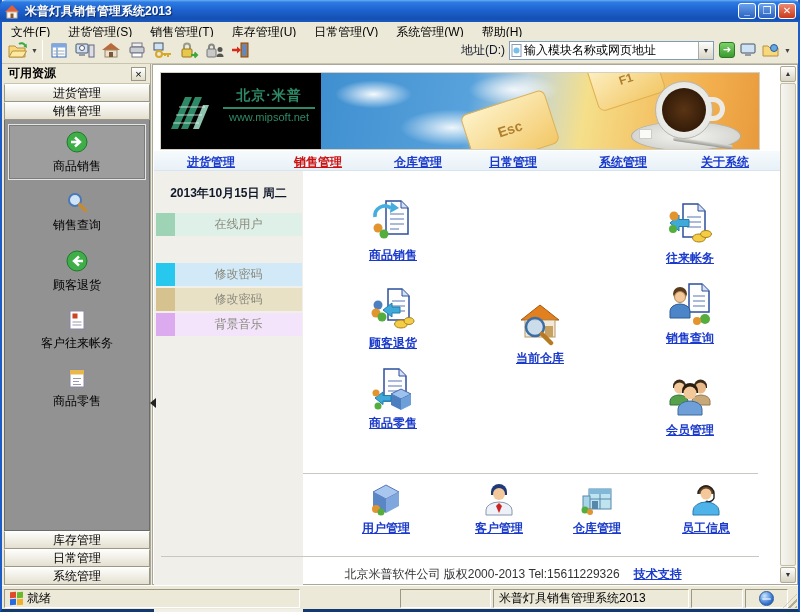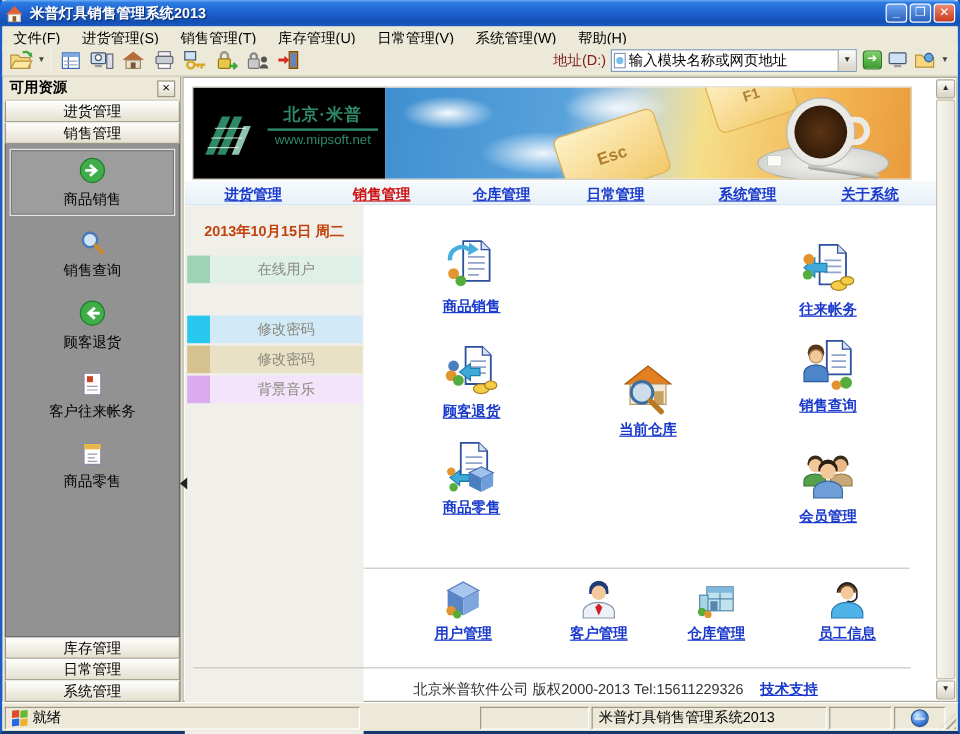--- a/index.html
+++ b/index.html
@@ -23,21 +23,21 @@
     display:flex; align-items:center; border-bottom:1px solid #d8d4c0; }
   .menu-item { padding:0 9px; height:15px; line-height:15px; cursor:default; }
 
   
   .toolbar { position:absolute; left:0; right:0; top:37px; height:27px; background:#ece9d8;
     display:flex; align-items:center; border-bottom:1px solid #c8c4ae; padding-left:3px; }
   .tbtn { width:26px; height:24px; display:flex; align-items:center; justify-content:center; }
   .tb-caret { font-size:7px; color:#444; width:8px; }
   .tb-sep { width:1px; height:20px; background:#c8c4ae; border-right:1px solid #fff; margin:0 3px; }
   .addr { margin-left:auto; display:flex; align-items:center; gap:4px; padding-right:6px; }
-  .addr-label { color:#7f1d1d; }
+  .addr-label { color:#0f172a; }
   .addr-box { width:205px; height:19px; border:1px solid #7f9db9; background:#fff; display:flex; align-items:center; }
   .addr-box input { border:0; outline:0; flex:1; font:12px "Liberation Sans","DejaVu Sans",sans-serif; height:15px; }
   .addr-drop { width:15px; height:17px; background:linear-gradient(180deg,#fdfdfb,#d8d4c4); border-left:1px solid #aaa;
     font-size:7px; text-align:center; line-height:17px; color:#333; }
   .addr-btn { width:18px; height:18px; display:flex; align-items:center; justify-content:center; }
   .go-glyph { width:16px; height:16px; background:linear-gradient(180deg,#7fd06a,#3a9a30); border:1px solid #2a7a22;
     border-radius:3px; color:#fff; font-size:10px; line-height:14px; text-align:center; font-weight:bold; }
 
   
   .sidebar { position:absolute; left:2px; top:64px; width:147px; bottom:24px; background:#ece9d8;
@@ -87,21 +87,21 @@
   .sugar { position:absolute; left:318px; top:56px; width:13px; height:10px; background:#fafaf6; border:1px solid #ccc; }
   .spoon { position:absolute; left:352px; top:68px; width:60px; height:4px; background:linear-gradient(#dcdcd8,#9a9a94);
     border-radius:2px; transform:rotate(8deg); }
 
   .navbar { position:absolute; left:1px; top:86px; width:628px; height:20px;
     background:linear-gradient(180deg,#f6fafc,#e8f1f8); border-bottom:1px solid #d8e4ee; }
   .nav-link { position:absolute; top:3px; font-weight:bold; color:#1a3acc; text-decoration:underline; cursor:pointer; }
   .nav-link.active { color:#cc1111; }
 
   .left-col { position:absolute; left:1px; top:106px; width:149px; height:448px; background:#f0efe9; }
-  .date-line { position:absolute; left:0; top:14px; width:149px; text-align:center; font-weight:bold; color:#c2410c; }
+  .date-line { position:absolute; left:0; top:14px; width:149px; text-align:center; font-weight:bold; color:#0f172a; }
   .qm-row { position:absolute; left:2px; width:146px; height:23px; }
   .qm-stripe { position:absolute; left:0; top:0; width:19px; height:23px; }
   .qm-body { position:absolute; left:19px; top:0; right:0; height:23px; text-align:center; line-height:23px; color:#8a8a7e; }
   .qm0 .qm-stripe{background:#9ed3b6;} .qm0 .qm-body{background:#def0e7;}
   .qm1 .qm-stripe{background:#b9a9e4;} .qm1 .qm-body{background:#e7e2f6;}
   .qm2 .qm-stripe{background:#28c8ee;} .qm2 .qm-body{background:#d2e9f8;}
   .qm3 .qm-stripe{background:#d5c28f;} .qm3 .qm-body{background:#e9e1c6;}
   .qm4 .qm-stripe{background:#dcabef;} .qm4 .qm-body{background:#f3e4fb;}
 
   .module { position:absolute; width:90px; text-align:center; cursor:pointer; }

